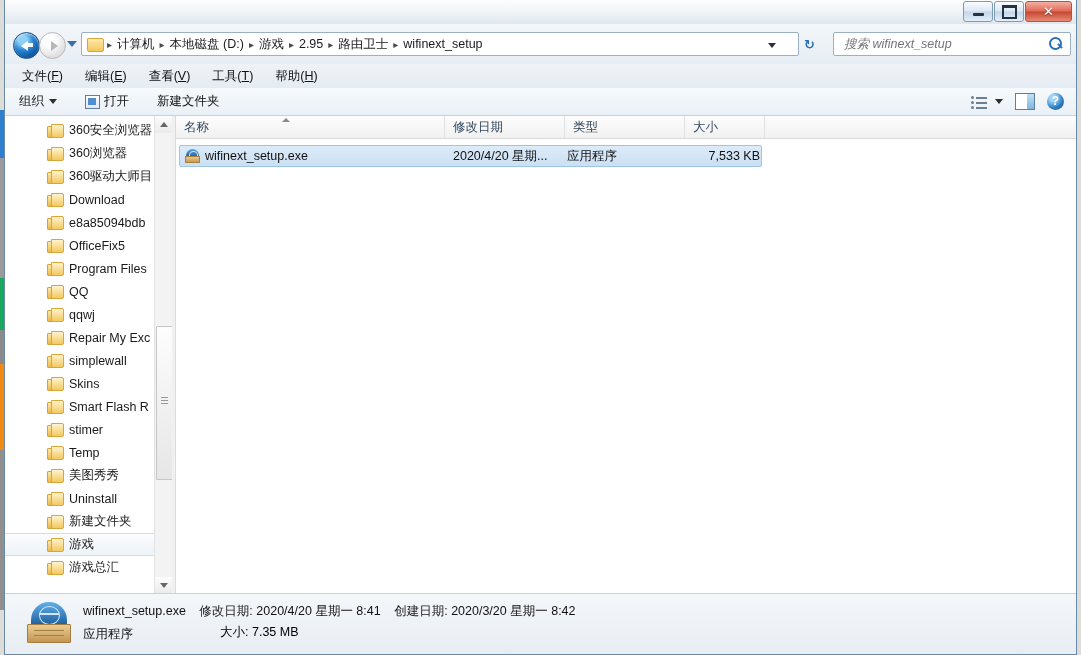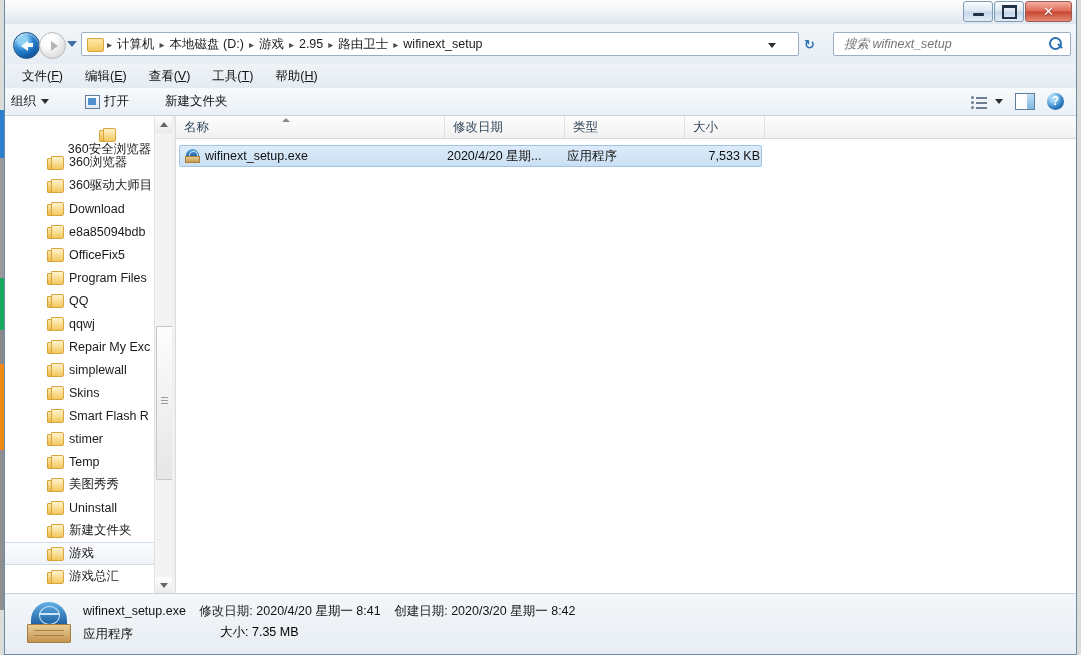--- a/index.html
+++ b/index.html
@@ -91,21 +91,21 @@
   #searchicon .ring{position:absolute;left:0;top:0;width:9px;height:9px;border:2px solid #2b6fb5;border-radius:50%;}
   #searchicon .hdl{position:absolute;left:8px;top:8px;width:6px;height:2px;background:#2b6fb5;transform:rotate(45deg);}
   
   #menubar{position:absolute;left:0;top:64px;width:100%;height:24px;
     background:linear-gradient(#eff3f7,#e4ebf2);display:flex;align-items:center;padding-left:14px;box-sizing:border-box;}
   .menuitem{font-size:12.5px;color:#111;margin-right:16px;cursor:default;padding:2px 3px;}
   .menuitem u{text-decoration:underline;}
   
   #toolbar{position:absolute;left:0;top:88px;width:100%;height:28px;
     background:linear-gradient(#f7fafc,#e9f0f6);border-bottom:1px solid #c5d3e0;
-    display:flex;align-items:center;padding-left:2px;box-sizing:border-box;gap:8px;}
+    display:flex;align-items:center;padding-left:10px;box-sizing:border-box;}
   .tbitem{font-size:12.5px;color:#111;display:flex;align-items:center;margin-right:20px;padding:2px 4px;border-radius:2px;}
   .tbcaret{margin-left:5px;width:0;height:0;border-left:4px solid transparent;border-right:4px solid transparent;border-top:5px solid #2e2e2e;}
   #openicon{width:15px;height:14px;margin-right:4px;position:relative;}
   #openicon:before{content:"";position:absolute;inset:0;background:linear-gradient(#fcfdff,#dfe9f3);border:1px solid #5f7e9c;}
   #openicon:after{content:"";position:absolute;left:3px;top:3px;width:8px;height:7px;background:#4f8fd0;}
   #tbright{margin-left:auto;display:flex;align-items:center;padding-right:12px;}
   #viewicon{width:17px;height:14px;position:relative;}
   #viewicon .d{position:absolute;left:0;width:3px;height:3px;background:#6d7f91;border-radius:50%;}
   #viewicon .l{position:absolute;left:5px;height:2px;background:#6d7f91;}
   #panelicon{width:18px;height:15px;border:1px solid #5f7e9c;position:relative;background:#fff;margin:0 12px;}
@@ -261,21 +261,21 @@
       </span>
       <span class="tbcaret" style="margin-left:7px;"></span>
       <span id="panelicon"></span>
       <span id="helpicon">?</span>
     </span>
   </div>
 
   <div id="content">
 
     <div id="sidebar">
-      <div class="navitem" style="margin-top:12px;flex-direction:column;">
+      <div class="navitem" style="margin-top:3px;">
           <span class="ficon"></span>
           <span>360安全浏览器</span>
         </div>
       <div class="navitem">
           <span class="ficon"></span>
           <span>360浏览器</span>
         </div>
       <div class="navitem">
           <span class="ficon"></span>
           <span>360驱动大师目</span>
@@ -371,21 +371,21 @@
         <div class="colcell" style="left:389px;width:120px;"><span>类型</span></div>
         <div class="colcell" style="left:509px;width:80px;"><span>大小</span></div>
       </div>
 
       <div id="row0">
         <div id="exeicon">
           <span class="dome"></span>
             <span class="base"></span>
         </div>
         <div class="cell" style="left:25px;">wifinext_setup.exe</div>
-        <div class="cell" style="left:267px;">2020/4/20 星期...</div>
+        <div class="cell" style="left:273px;">2020/4/20 星期...</div>
         <div class="cell" style="left:387px;">应用程序</div>
         <div class="cell" style="left:500px;width:80px;text-align:right;">7,533 KB</div>
       </div>
     </div>
   </div>
 
   <div id="statusbar">
     <div id="stat-icon">
       <span class="dome"></span>
         <span class="base"></span>

